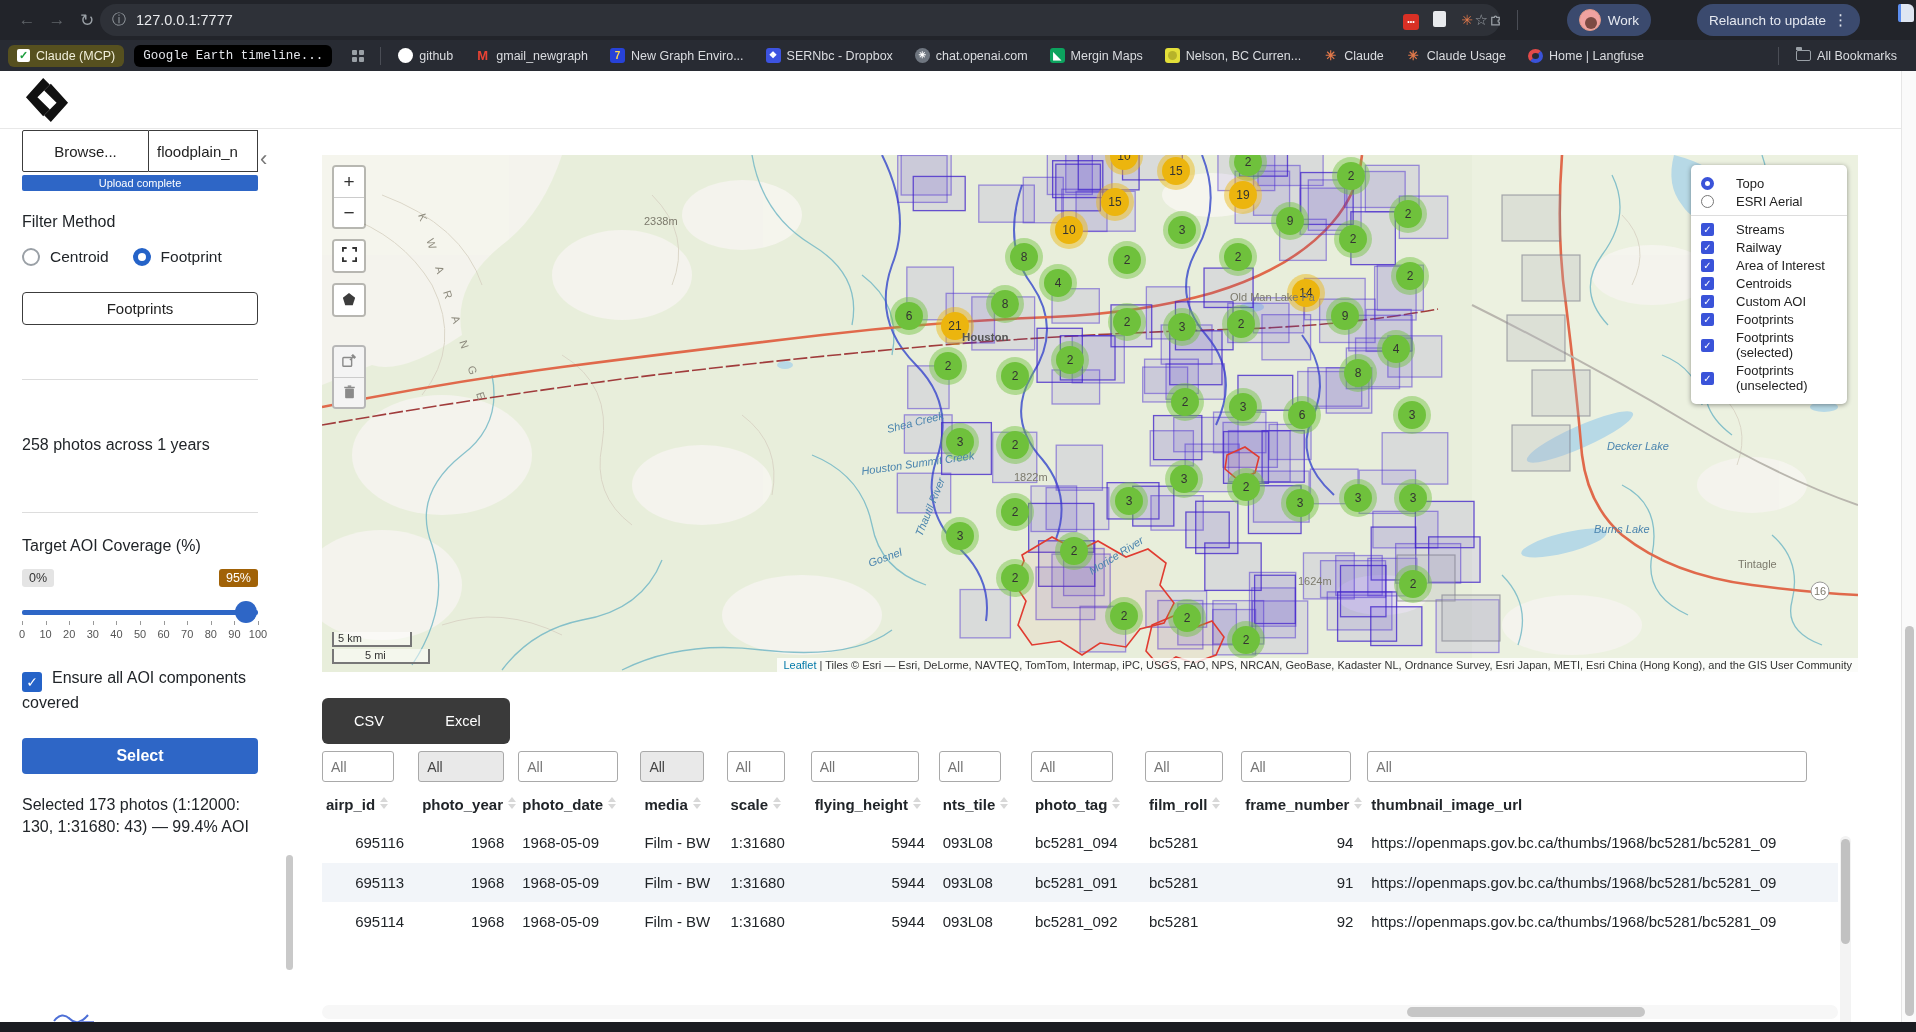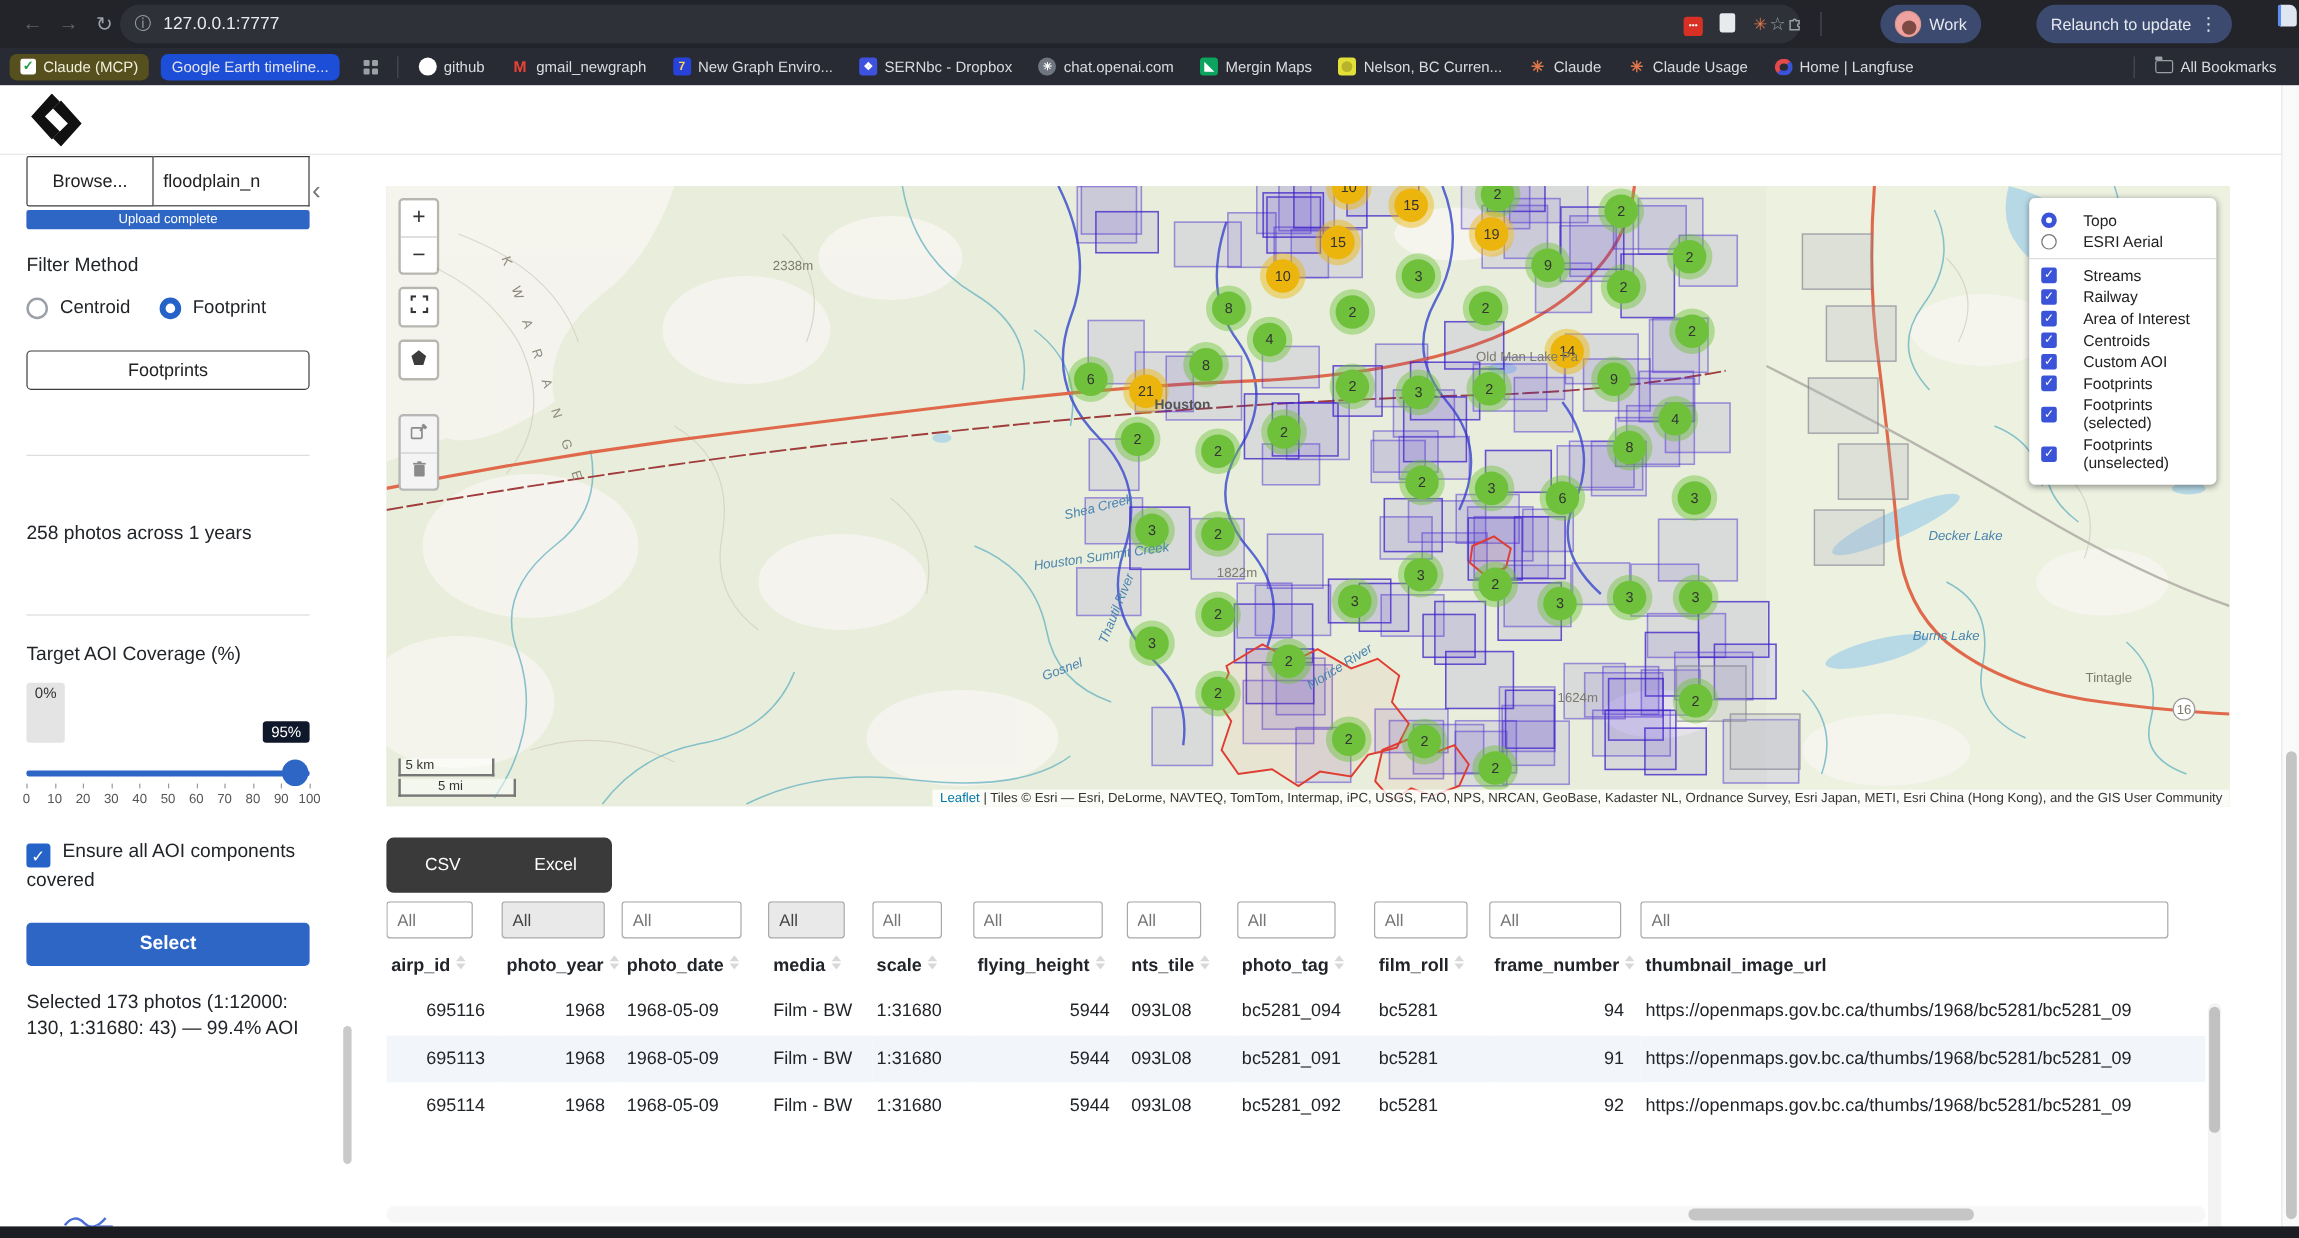--- a/index.html
+++ b/index.html
@@ -25,21 +25,21 @@
   .avatar::after{ content:""; position:absolute; left:5px; top:7px; width:12px; height:12px;
     border-radius:50%; background:#7c4a43; }
   .kebab { color:#dfe3ea; font-size:15px; }
 
   .bookmarks-bar { position:absolute; left:0; top:40px; width:1916px; height:31px;
     background:#282b33; display:flex; align-items:center; padding:0 8px; z-index:50;
     color:#dadce0; font-size:12.5px; }
   .tabgroup { height:22px; border-radius:6px; display:flex; align-items:center;
     padding:0 9px; gap:6px; margin-right:10px; font-size:12.5px; }
   .tg-yellow { background:#56501f; color:#f1efda; }
-  .tg-gray { background:#1d4ed8; color:#e4e6eb; }
+  .tg-gray { background:#000000; color:#e4e6eb;font-family:Liberation Mono, monospace; }
   .check-ic { width:13px; height:13px; background:#fff; border-radius:2px; color:#1e9e3e;
     font-size:11px; line-height:13px; text-align:center; font-weight:bold; }
   .apps-grid { display:grid; grid-template-columns:5px 5px; grid-gap:2px; margin:0 10px; }
   .apps-grid i { width:5px; height:5px; background:#9aa0a6; border-radius:1px; }
   .bm-sep { width:1px; height:18px; background:#4a4d55; margin:0 6px; }
   .bookmark { display:flex; align-items:center; gap:6px; margin:0 11px; white-space:nowrap; cursor:pointer; }
   .fav { width:15px; height:15px; border-radius:3px; font-size:10px; line-height:15px;
     text-align:center; font-weight:bold; flex:0 0 15px; }
   .fav-github { background:#fff; border-radius:50%; }
   .fav-gmail { background:transparent; color:#ea4335; font-size:13px; }
@@ -60,40 +60,40 @@
     background:#dfe6f2; border-radius:2px 6px 2px 2px; border-left:3px solid #5b8def; }
 
   
   .page { position:absolute; left:0; top:71px; width:1916px; height:961px; background:#fff; }
   .page-header-line { position:absolute; left:0; top:57px; width:100%; height:1px; background:#e8e8e8; }
   .logo { position:absolute; left:24px; top:7px; }
 
   
   .sidebar { position:absolute; left:22px; top:59px; width:236px; }
   .file-row { display:flex; height:42px; }
-  .browse-btn { width:106px; border:1px solid #3c3c3c; background:#fff; font-size:15px;
+  .browse-btn { width:127px; border:1px solid #3c3c3c; background:#fff; font-size:15px;
     color:#222; border-radius:2px 0 0 2px; }
   .file-name { flex:1; border:1px solid #3c3c3c; border-left:none; font-size:15px;
     color:#222; display:flex; align-items:center; padding-left:8px; overflow:hidden; white-space:nowrap; }
   .upload-bar { margin-top:3px; height:16px; background:#2e66c6; color:#fff; font-size:11px;
     text-align:center; line-height:16px; border-radius:2px; }
   .sec-label { font-size:16px; color:#212529; margin-top:22px; }
   .radio-row { display:flex; align-items:center; gap:10px; margin-top:17px; font-size:15.5px; color:#212529;}
   .rdo { width:18px; height:18px; border-radius:50%; border:2px solid #9aa0a6; background:#fff; }
   .rdo.on { border:5.5px solid #2563c8; }
   .radio-row label { margin-right:14px; }
   .outline-btn { margin-top:26px; width:236px; height:33px; border:1px solid #3c3c3c;
     border-radius:4px; background:#fff; font-size:15px; color:#222; }
   .hr { border:none; border-top:1px solid #ddd; margin:0; }
   .summary-text { font-size:16px; color:#212529; }
   .para { font-size:15px; line-height:1.48; color:#3f4347; }
   .badge-row { display:flex; justify-content:space-between; margin-top:14px; }
   .badge { font-size:12.5px; padding:2px 7px; border-radius:3px; }
   .badge.gray { background:#e4e4e4; color:#333; }
-  .badge.blue { background:#0f172a; color:#fff;margin-top:32px; }
+  .badge.blue { background:#a16207; color:#fff; }
   .slider { position:relative; margin-top:14px; height:22px; }
   .slider .track { position:absolute; left:0; right:0; top:9px; height:5px; background:#2e66c6; border-radius:2px;}
   .slider .thumb { position:absolute; top:0; width:22px; height:22px; border-radius:50%; background:#2e66c6; }
   .ticks { position:relative; height:16px; margin-top:2px; }
   .ticks span { position:absolute; transform:translateX(-50%); font-size:11px; color:#555; top:3px;}
   .ticks i { position:absolute; width:1px; height:4px; background:#999; top:-4px; }
   .chk-row { margin-top:26px; font-size:16px; color:#212529; line-height:1.35; }
   .chk { display:inline-block; vertical-align:-4px; width:20px; height:20px; background:#2563c8;
     border-radius:3px; color:#fff; text-align:center; line-height:20px; font-size:14px; margin-right:10px;}
   .select-btn { margin-top:24px; width:236px; height:36px; background:#2e66c6; color:#fff;

